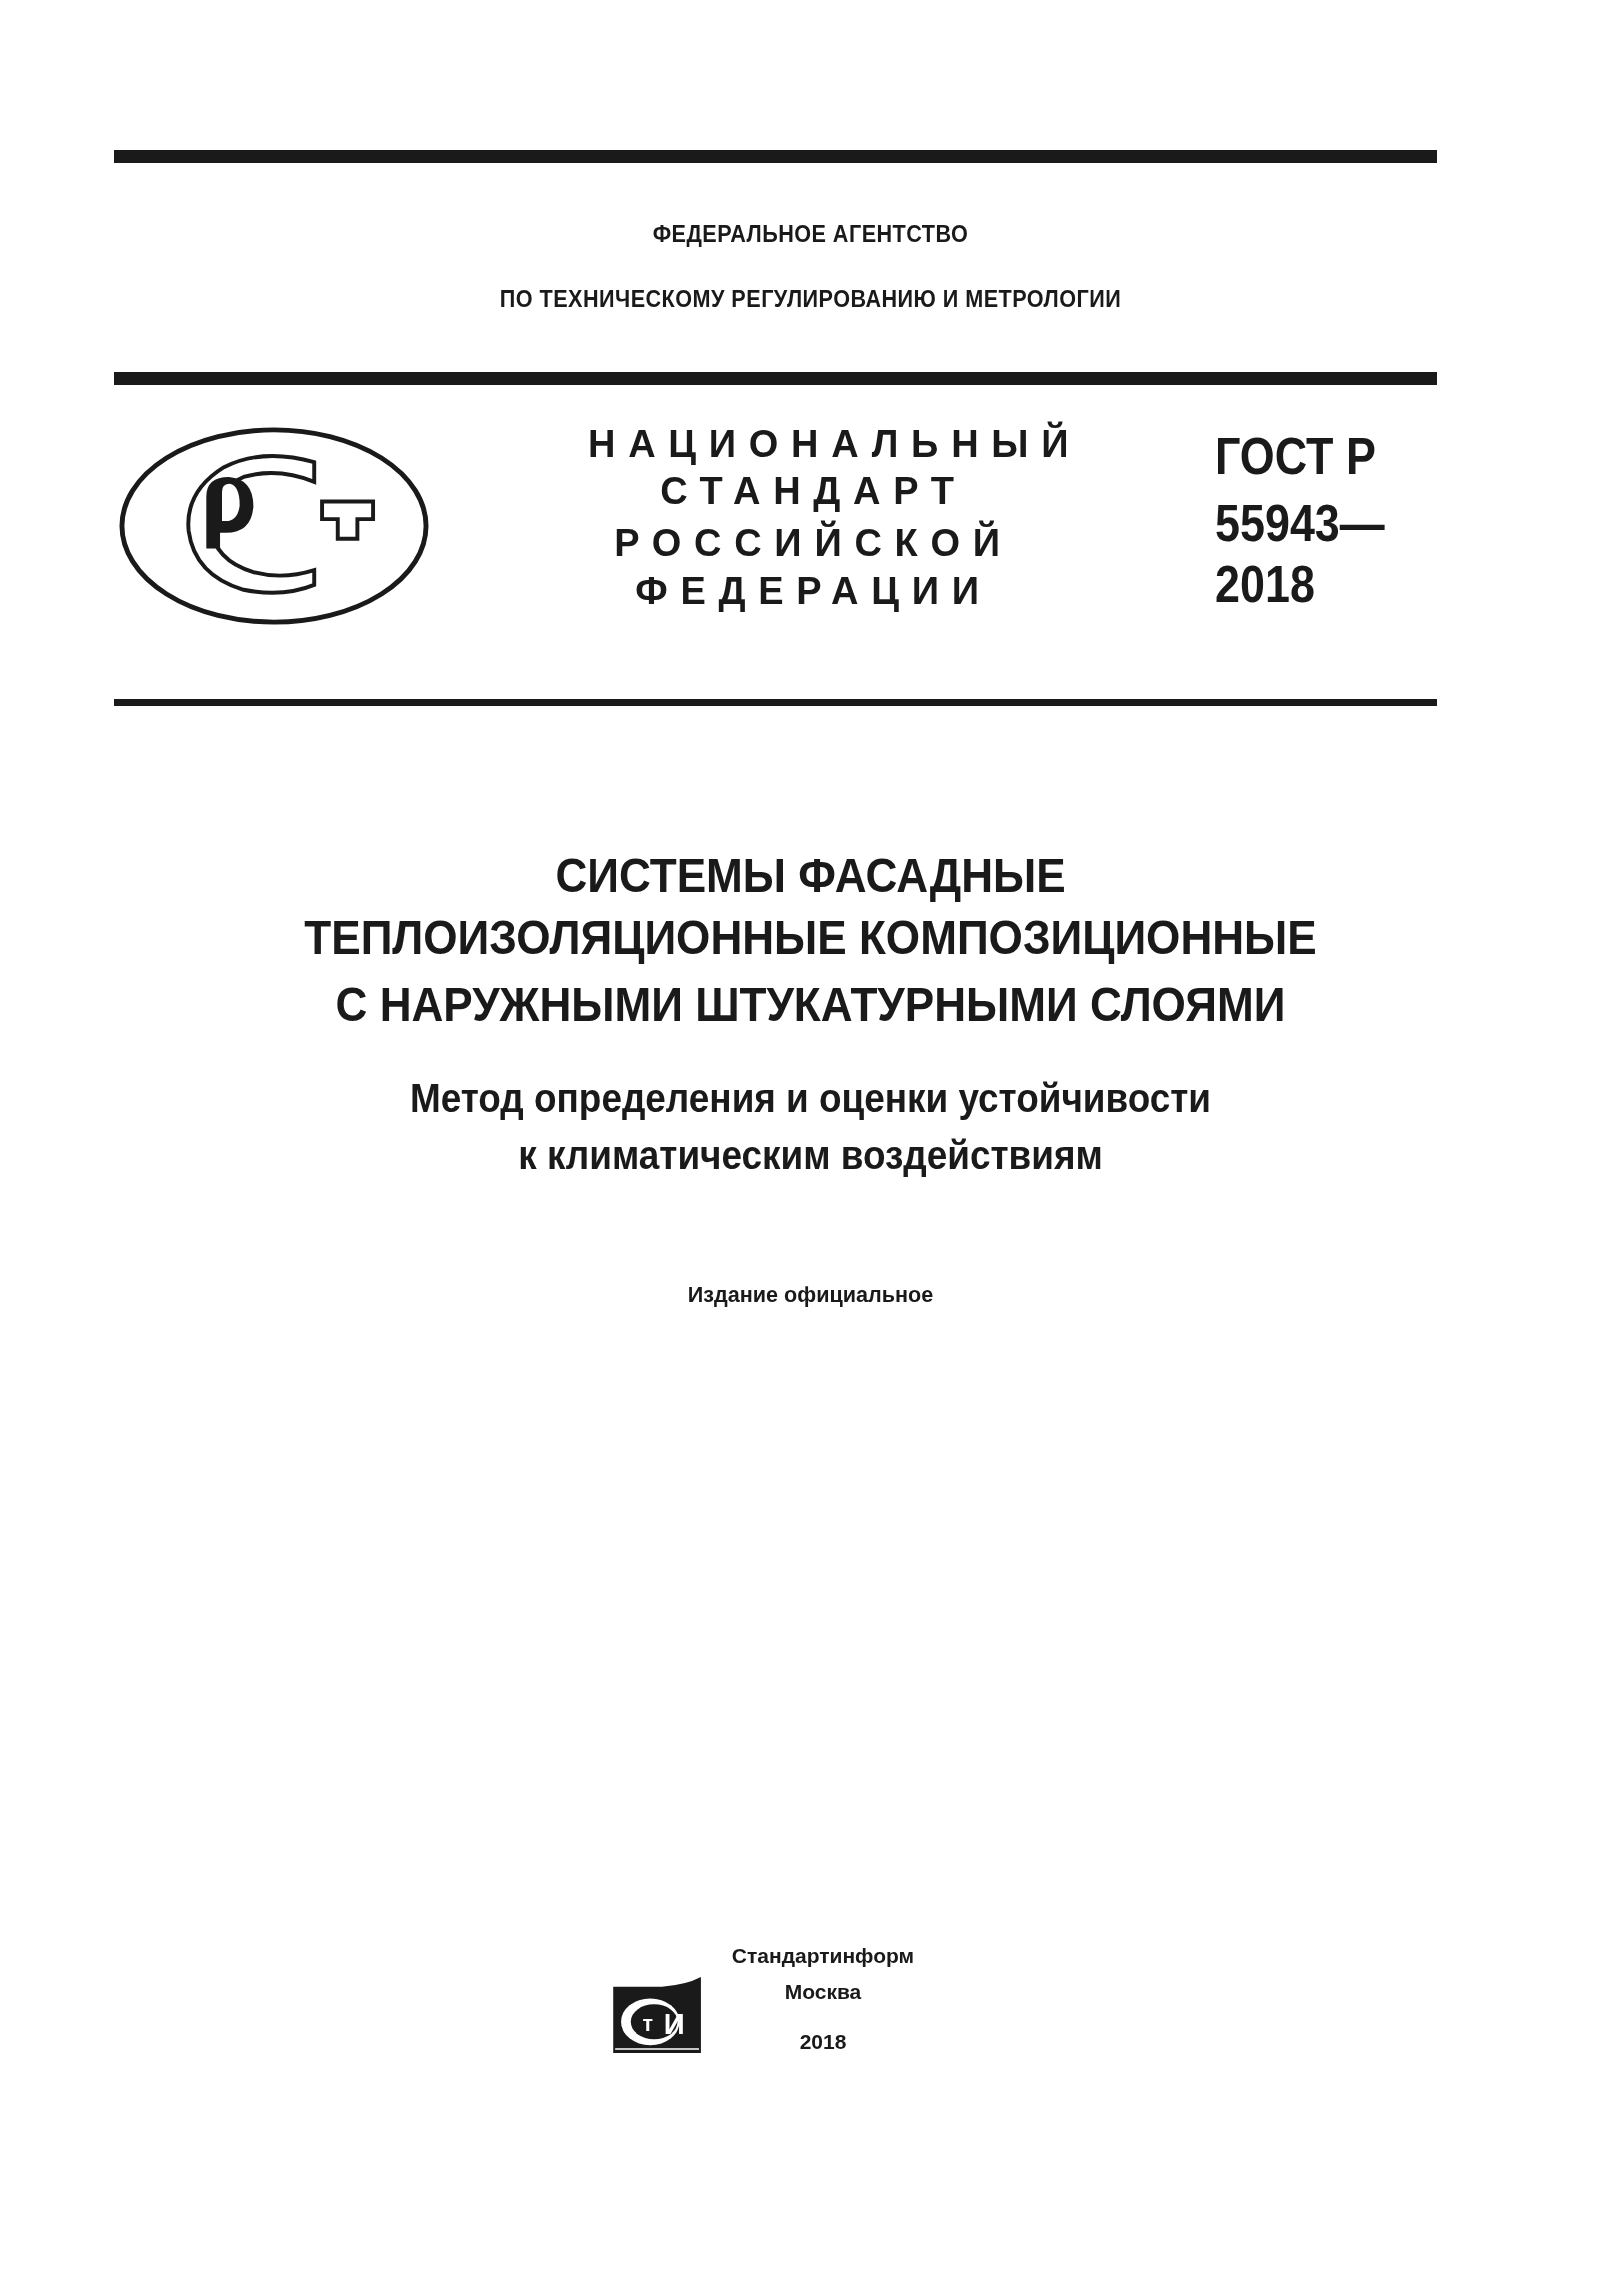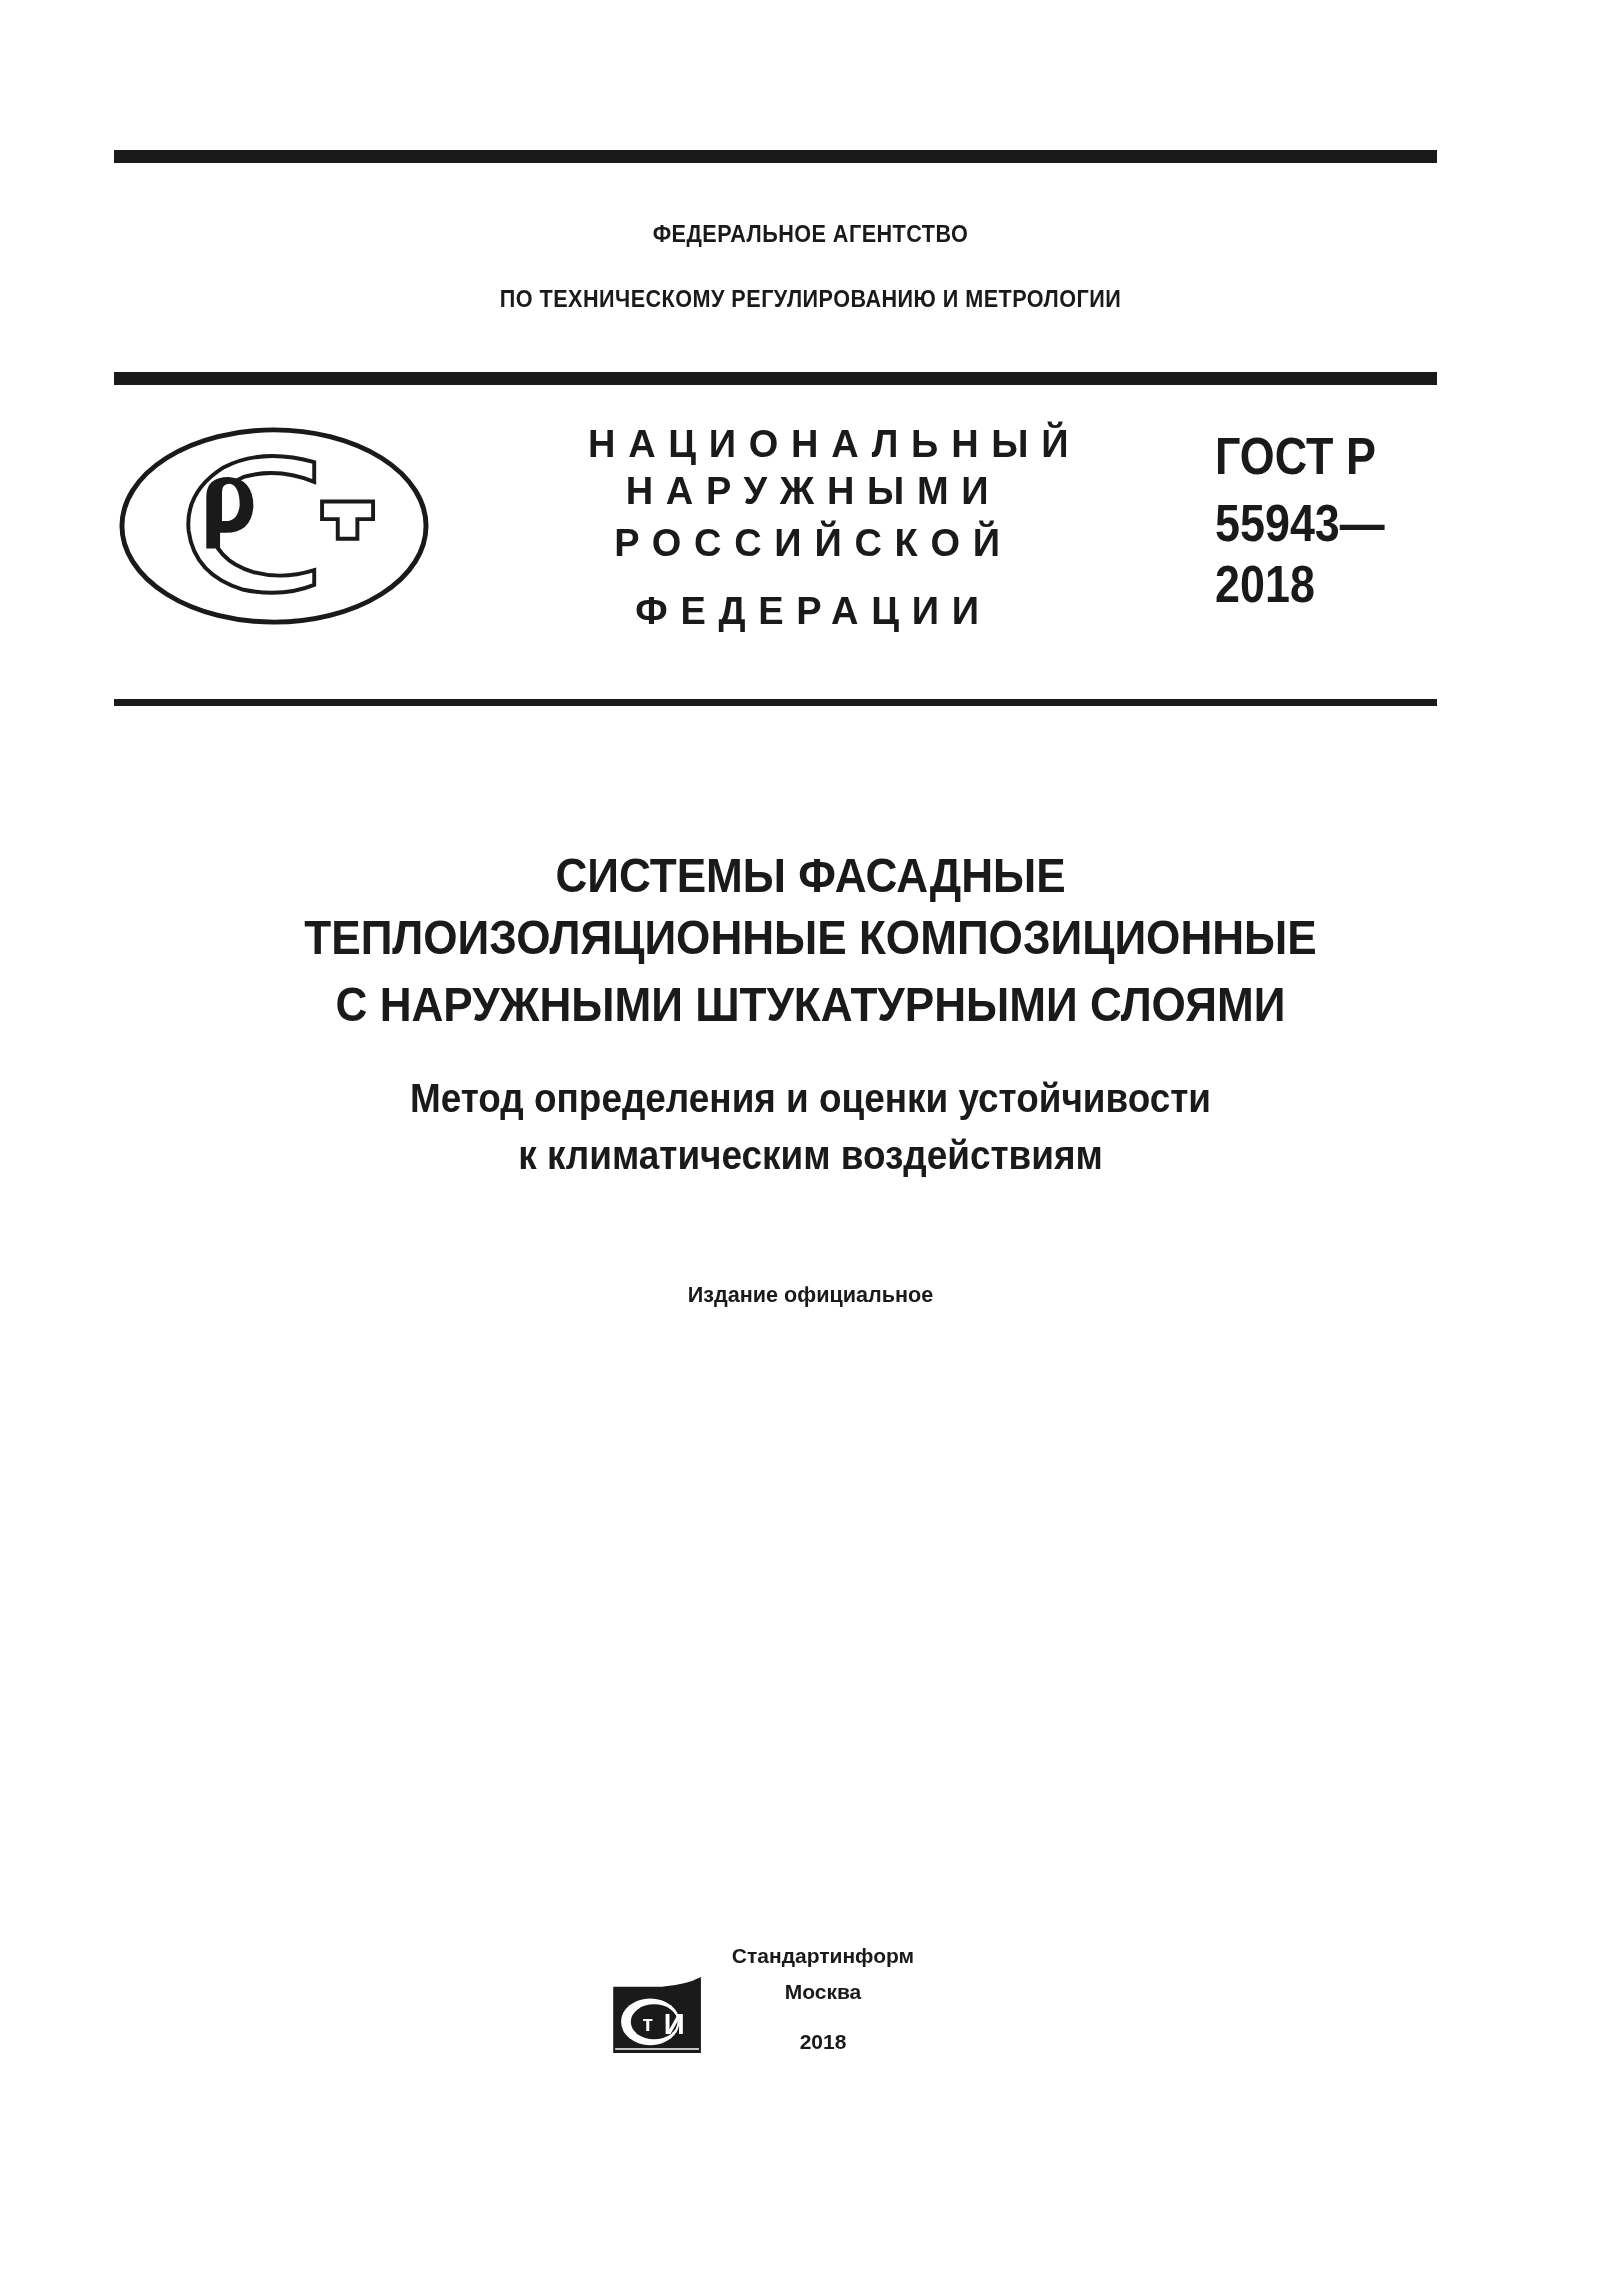--- a/index.html
+++ b/index.html
@@ -6,21 +6,21 @@
   body { width: 1621px; height: 2293px; position: relative; font-family: "Liberation Sans", sans-serif; color: #1a1a1a; overflow: hidden; }
   .rule { position: absolute; left: 114px; width: 1323px; background: #1a1a1a; }
   .rule-top { top: 150px; height: 12.7px; }
   .rule-mid { top: 372px; height: 12.7px; }
   .rule-bot { top: 699px; height: 6.9px; }
   .agency { position: absolute; left: 0; width: 1621px; text-align: center; font-weight: bold; font-size: 23.5px; letter-spacing: 0.5px; transform: scaleX(0.92); }
   .agency1 { top: 221px; }
   .agency2 { top: 286px; }
   .logo { position: absolute; left: 116px; top: 423px; width: 316px; height: 206px; }
   .nat { position: absolute; left: 588px; width: 451px; text-align: center; font-weight: bold; font-size: 38px; letter-spacing: 12.7px; }
-  .nat1 { top: 423px; } .nat2 { top: 470px; } .nat3 { top: 522px; text-align: center; } .nat4 { top: 570px; margin-top: 20px; }
+  .nat1 { top: 423px; } .nat2 { top: 470px; } .nat3 { top: 522px; text-align: center; } .nat4 { top: 570px; }
   .gost { position: absolute; left: 1215px; font-weight: bold; font-size: 51px; line-height: 1; transform: scaleX(0.88); transform-origin: left; }
   .gost1 { top: 431px; } .gost2 { top: 498px; } .gost3 { top: 559px; }
   .title { position: absolute; left: 0; width: 1621px; text-align: center; font-weight: bold; font-size: 49px; line-height: 1; transform: scaleX(0.9); }
   .t1 { top: 851px; } .t2 { top: 913px; } .t3 { top: 980px; }
   .sub { position: absolute; left: 0; width: 1621px; text-align: center; font-weight: bold; font-size: 41px; line-height: 1; transform: scaleX(0.9); }
   .s1 { top: 1078px; } .s2 { top: 1135px; }
   .edition { position: absolute; left: 0; width: 1621px; text-align: center; font-weight: bold; font-size: 21.6px; top: 1282px; }
   .pub-logo { position: absolute; left: 613px; top: 1977px; width: 93px; height: 76px; }
   .pub { position: absolute; left: 725px; width: 196px; text-align: center; font-weight: bold; font-size: 21px; line-height: 1; }
   .p1 { top: 1981px; } .p2 { top: 1945px; } .p3 { top: 2031px; }
@@ -35,21 +35,21 @@
 
 <svg class="logo" viewBox="0 0 322 210">
   <ellipse cx="161" cy="105" rx="155" ry="98" fill="none" stroke="#1a1a1a" stroke-width="5"></ellipse>
   <path d="M202 40 Q150 25 110 45 Q70 70 74 110 Q80 155 130 170 Q170 178 202 165 L202 150 Q170 160 140 152 Q100 140 96 105 Q96 70 130 55 Q165 45 202 60 Z" fill="none" stroke="#1a1a1a" stroke-width="4"></path>
   <path d="M92 128 L92 75 Q92 55 115 55 Q140 57 140 85 Q138 112 112 112 L106 112 L106 128 Z" fill="#1a1a1a"></path>
   <path d="M108 70 Q108 62 116 62 Q126 64 126 84 Q124 100 112 100 L108 100 Z" fill="#ffffff"></path>
   <path d="M210 80 L262 80 L262 98 L246 98 L246 118 L226 118 L226 98 L210 98 Z" fill="none" stroke="#1a1a1a" stroke-width="4"></path>
 </svg>
 
 <div class="nat nat1">НАЦИОНАЛЬНЫЙ</div>
-<div class="nat nat2">НАРУЖНЫМИ</div>
+<div class="nat nat2">СТАНДАРТ</div>
 <div class="nat nat3">РОССИЙСКОЙ</div>
 <div class="nat nat4">ФЕДЕРАЦИИ</div>
 
 <div class="gost gost1">ГОСТ Р</div>
 <div class="gost gost2">55943—</div>
 <div class="gost gost3">2018</div>
 
 <div class="rule rule-bot"></div>
 
 <div class="title t1">СИСТЕМЫ ФАСАДНЫЕ</div>

